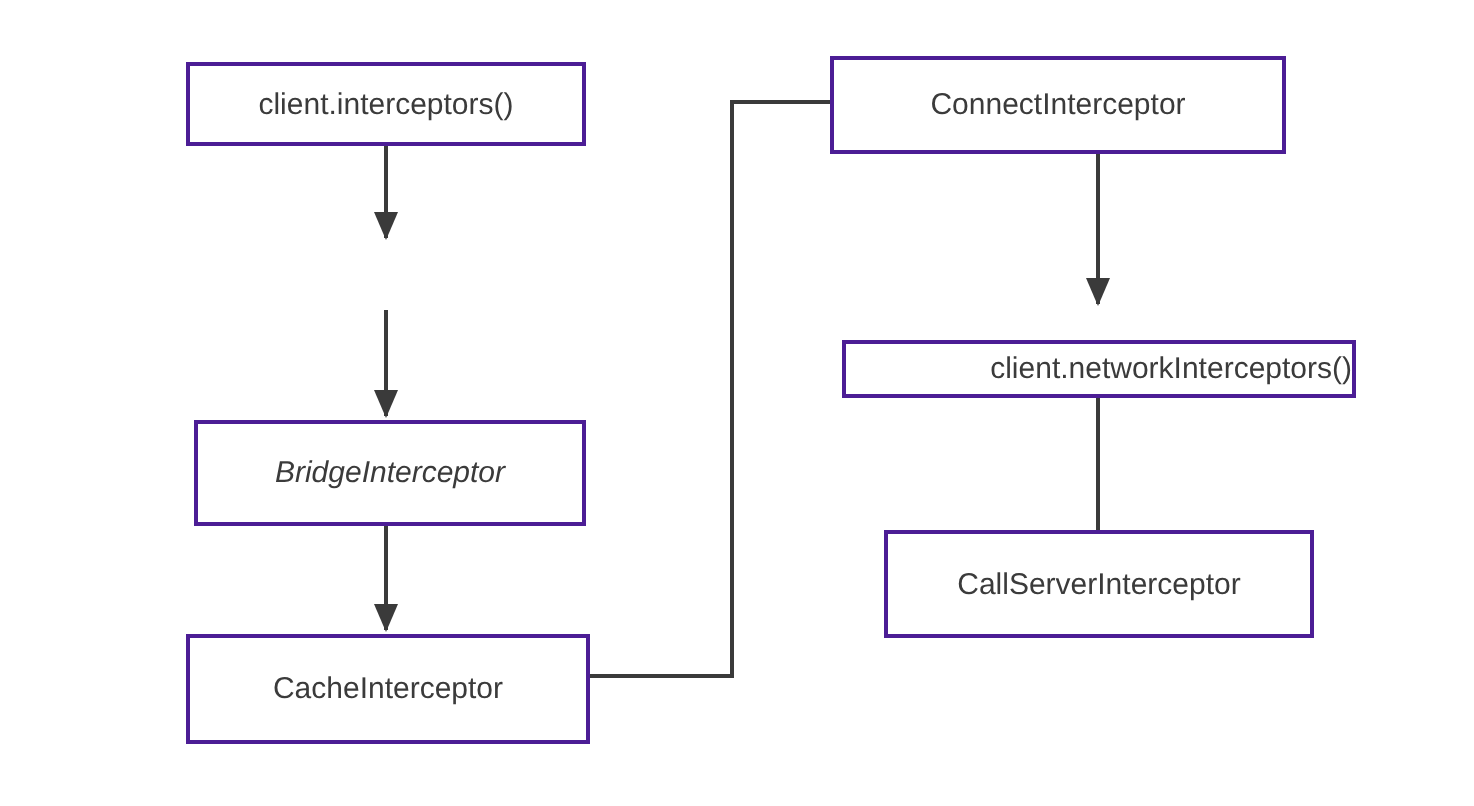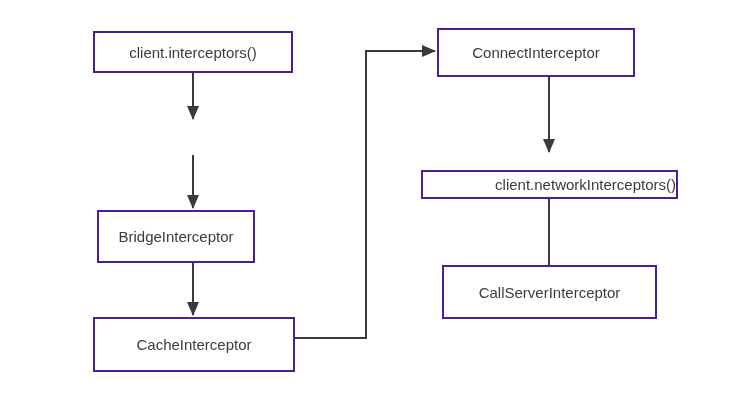--- a/index.html
+++ b/index.html
@@ -59,29 +59,29 @@
     <path class="edge" d="M295,338 L366,338 L366,51 L435,51" marker-end="url(#arrowhead)"></path>
     <path class="edge" d="M549,77 L549,152" marker-end="url(#arrowhead)"></path>
     <path class="edge" d="M549,199 L549,279" marker-end="url(#arrowhead)"></path>
   </svg>
 
   <div class="node" style="left:93px;  top:31px;  width:200px; height:42px;">
     <span>client.interceptors()</span>
   </div>
 
 
-  <div class="node" style="left:97px;  top:210px; width:158px; height:53px;">
+  <div class="node" style="left:97px;  top:210px; width:196px; height:53px;font-style:italic;">
     <span>BridgeInterceptor</span>
   </div>
 
   <div class="node" style="left:93px;  top:317px; width:202px; height:55px;">
     <span>CacheInterceptor</span>
   </div>
 
-  <div class="node" style="left:437px; top:28px;  width:198px; height:49px;">
+  <div class="node" style="left:415px; top:28px;  width:228px; height:49px;">
     <span>ConnectInterceptor</span>
   </div>
 
   <div class="node" style="left:421px; top:170px; width:257px; height:29px;justify-content:flex-end;">
     <span>client.networkInterceptors()</span>
   </div>
 
   <div class="node" style="left:442px; top:265px; width:215px; height:54px;">
     <span>CallServerInterceptor</span>
   </div>

